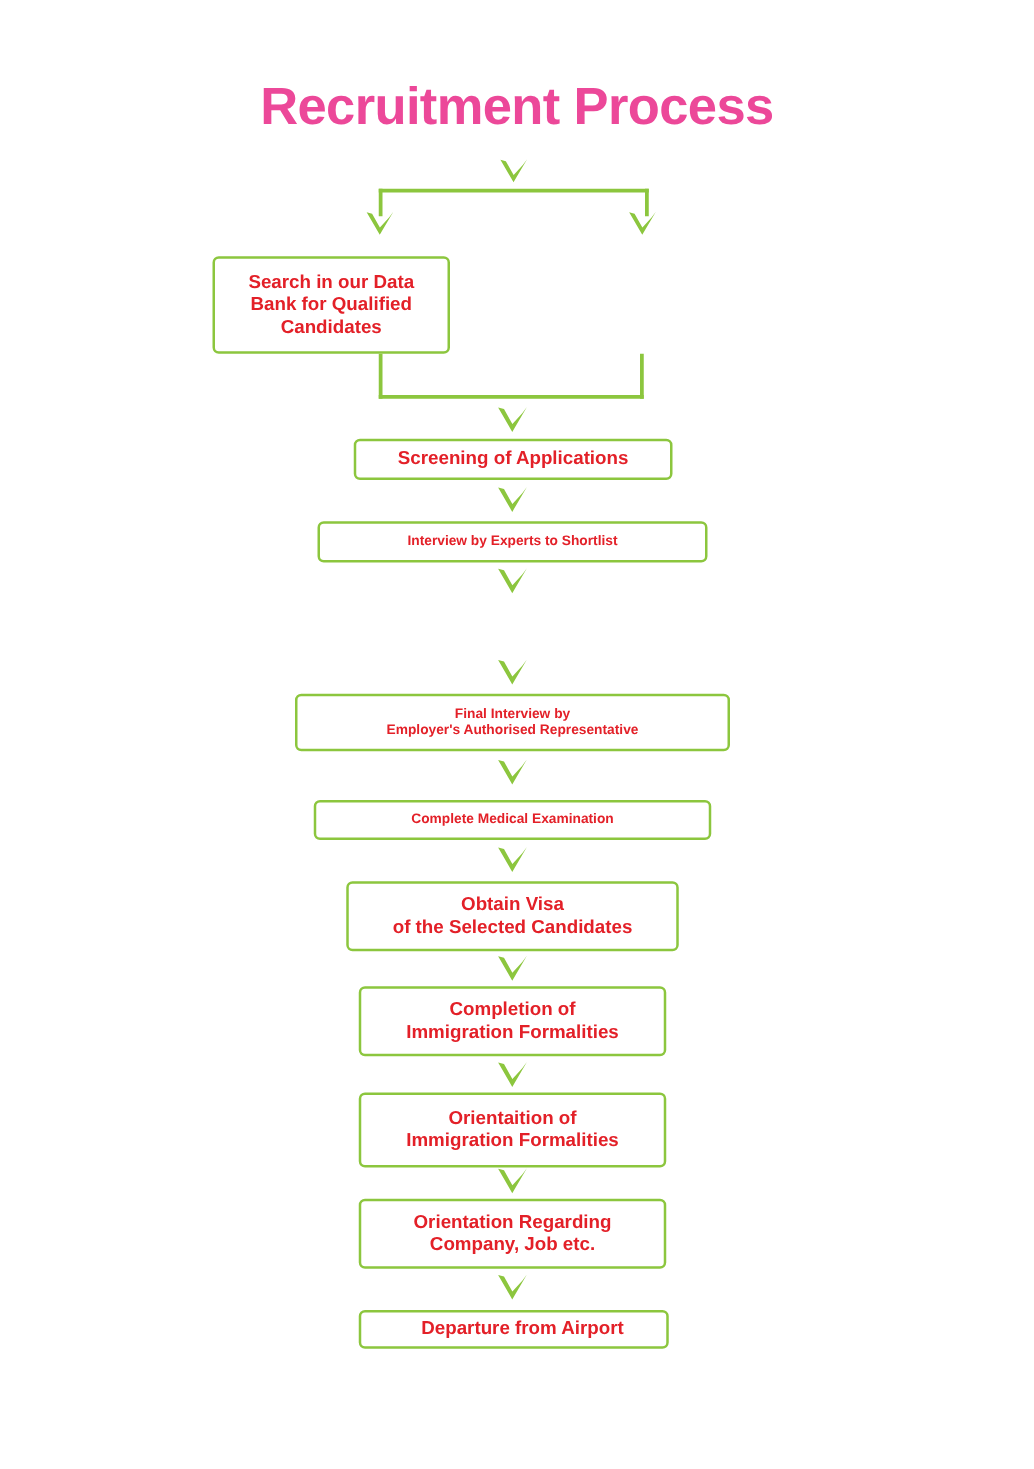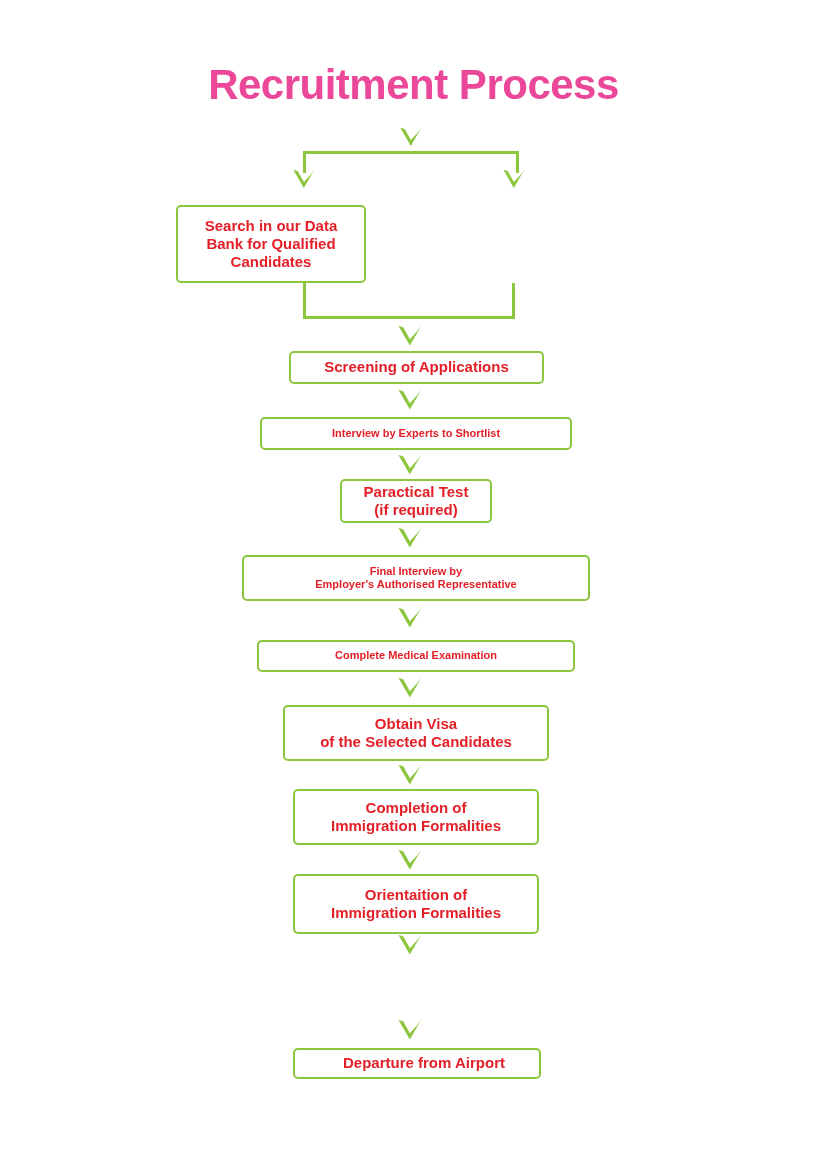--- a/index.html
+++ b/index.html
@@ -44,21 +44,20 @@
     font-family: "Liberation Sans", sans-serif;
     font-weight: bold;
     font-size: 15px;
     line-height: 1.22;
     text-align: center;
     display: flex;
     align-items: center;
     justify-content: center;
     padding: 2px 6px;
     white-space: pre-line;
-    margin-left: 6px;
   }
   .node.small { font-size: 11px; }
   .arrow {
     position: absolute;
     pointer-events: none;
   }
   .line-v {
     position: absolute;
     width: 3px;
     background: #8cc63e;
@@ -117,25 +116,25 @@
         <path d="M2.5 3 L13.8 22.5 L25.5 2.5 L21.8 7.5 L13.9 16.2 L7.2 4.2 Z" fill="#8cc63e"></path>
       </svg></div>
     <div class="arrow" style="left: 396px; top: 1017px; width: 28px; height: 28px;"><svg width="28" height="28" viewBox="0 0 28 28">
         <path d="M2.5 3 L13.8 22.5 L25.5 2.5 L21.8 7.5 L13.9 16.2 L7.2 4.2 Z" fill="#8cc63e"></path>
       </svg></div>
     <div class="node" style="left: 170px; top: 205px; width: 190px; height: 78px; border-color: rgb(140, 198, 62); color: rgb(227, 32, 40);">Search in our Data
 Bank for Qualified
 Candidates</div>
     <div class="node" style="left: 283px; top: 351px; width: 255px; height: 33px; border-color: rgb(140, 198, 62); color: rgb(227, 32, 40);">Screening of Applications</div>
     <div class="node small" style="left: 254px; top: 417px; width: 312px; height: 33px; border-color: rgb(140, 198, 62); color: rgb(227, 32, 40);">Interview by Experts to Shortlist</div>
-    <div class="node" style="left: 334px; top: 479px; width: 152px; height: 44px; border-color: rgb(140, 198, 62); color: rgb(227, 32, 40);">Paractical Test
-(if required)</div>
     <div class="node small" style="left: 236px; top: 555px; width: 348px; height: 46px; border-color: rgb(140, 198, 62); color: rgb(227, 32, 40);">Final Interview by
 Employer's Authorised Representative</div>
     <div class="node small" style="left: 251px; top: 640px; width: 318px; height: 32px; border-color: rgb(140, 198, 62); color: rgb(227, 32, 40);">Complete Medical Examination</div>
     <div class="node" style="left: 277px; top: 705px; width: 266px; height: 56px; border-color: rgb(140, 198, 62); color: rgb(227, 32, 40);">Obtain Visa
 of the Selected Candidates</div>
     <div class="node" style="left: 287px; top: 789px; width: 246px; height: 56px; border-color: rgb(140, 198, 62); color: rgb(227, 32, 40);">Completion of
 Immigration Formalities</div>
     <div class="node" style="left: 287px; top: 874px; width: 246px; height: 60px; border-color: rgb(140, 198, 62); color: rgb(227, 32, 40);">Orientaition of
 Immigration Formalities</div>
+    <div class="node" style="left: 287px; top: 959px; width: 246px; height: 56px; border-color: rgb(140, 198, 62); color: rgb(227, 32, 40);">Orientation Regarding
+Company, Job etc.</div>
     <div class="node" style="left: 287px; top: 1048px; width: 248px; height: 31px; border-color: rgb(140, 198, 62); color: rgb(227, 32, 40); padding-left: 20px;">Departure from Airport</div>
   </div>
 
 </body></html>

